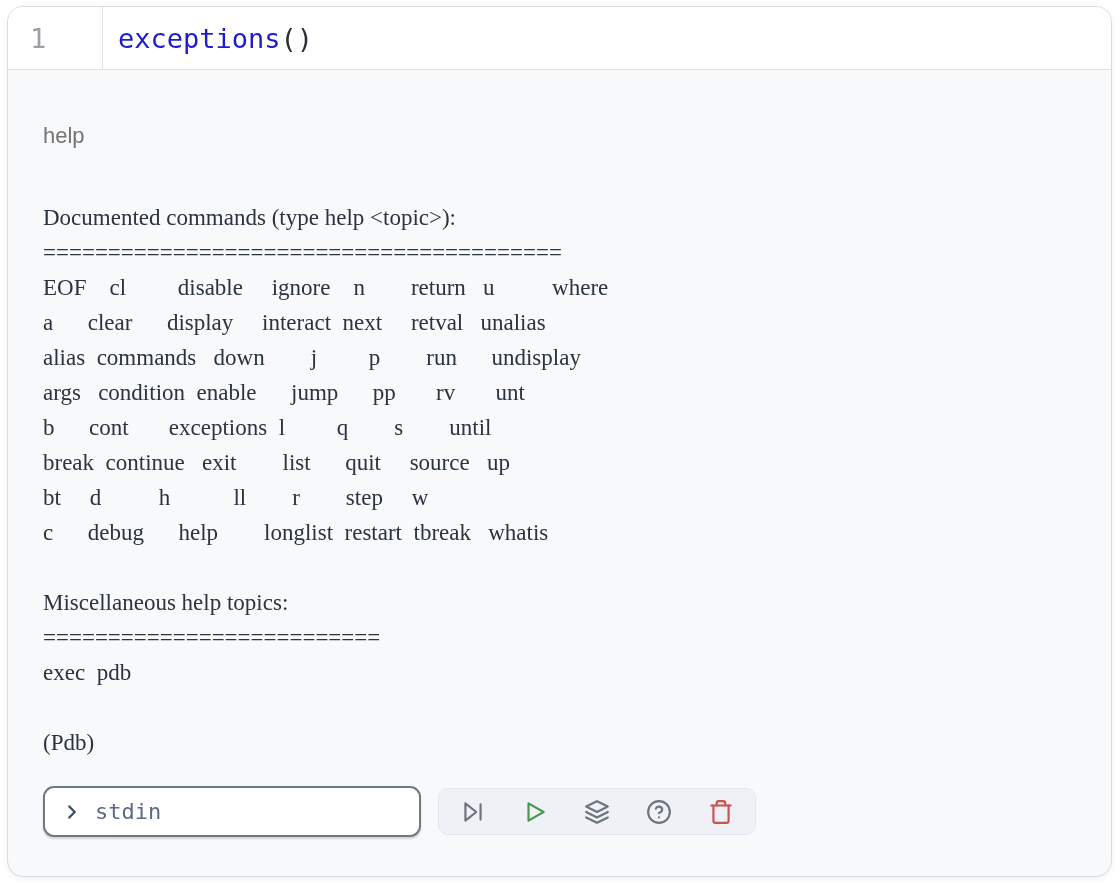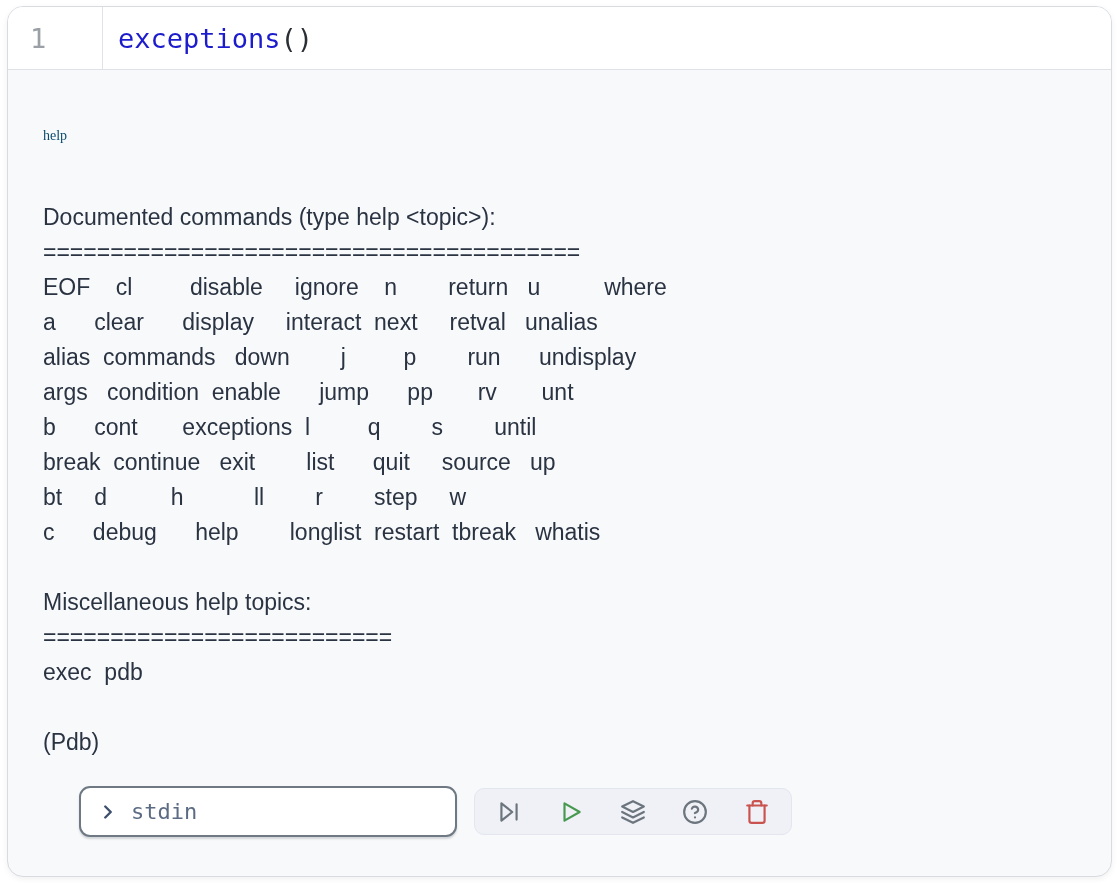--- a/index.html
+++ b/index.html
@@ -51,28 +51,28 @@
   }
   .tok-fn { color: #1c1ccd; }
   .tok-paren { color: #2a2f36; }
   
   .output {
     flex: 1 1 auto;
     padding: 52px 35px 0 35px;
     overflow: hidden;
   }
   .cmd-echo {
-    font-family: Liberation Serif, serif;
-    font-size: 14px;
+    font-family: Liberation Sans, sans-serif;
+    font-size: 22px;
     line-height: 28px;
-    color: #0c4a6e;
+    color: #737373;
   }
   .pdb-pre {
     margin: 50px 0 0 0;
-    font-family: Liberation Sans, sans-serif;
+    font-family: Liberation Serif, serif;
     font-size: 23px;
     line-height: 35px;
     color: #2a3342;
     white-space: pre;
   }
   
   .footer {
     flex: 0 0 auto;
     display: flex;
     align-items: center;
@@ -83,21 +83,20 @@
     box-sizing: border-box;
     width: 378px;
     height: 51px;
     background: #ffffff;
     border: 2px solid #6e7983;
     border-radius: 11px;
     box-shadow: 0 2px 2px rgba(40,50,65,0.18);
     display: flex;
     align-items: center;
     padding: 0 12px 0 16px;
-    margin-left: 36px;
   }
   .stdin-box .chevron {
     flex: 0 0 auto;
     margin-right: 10px;
     display: block;
   }
   .stdin-input {
     flex: 1 1 auto;
     min-width: 0;
     border: none;

